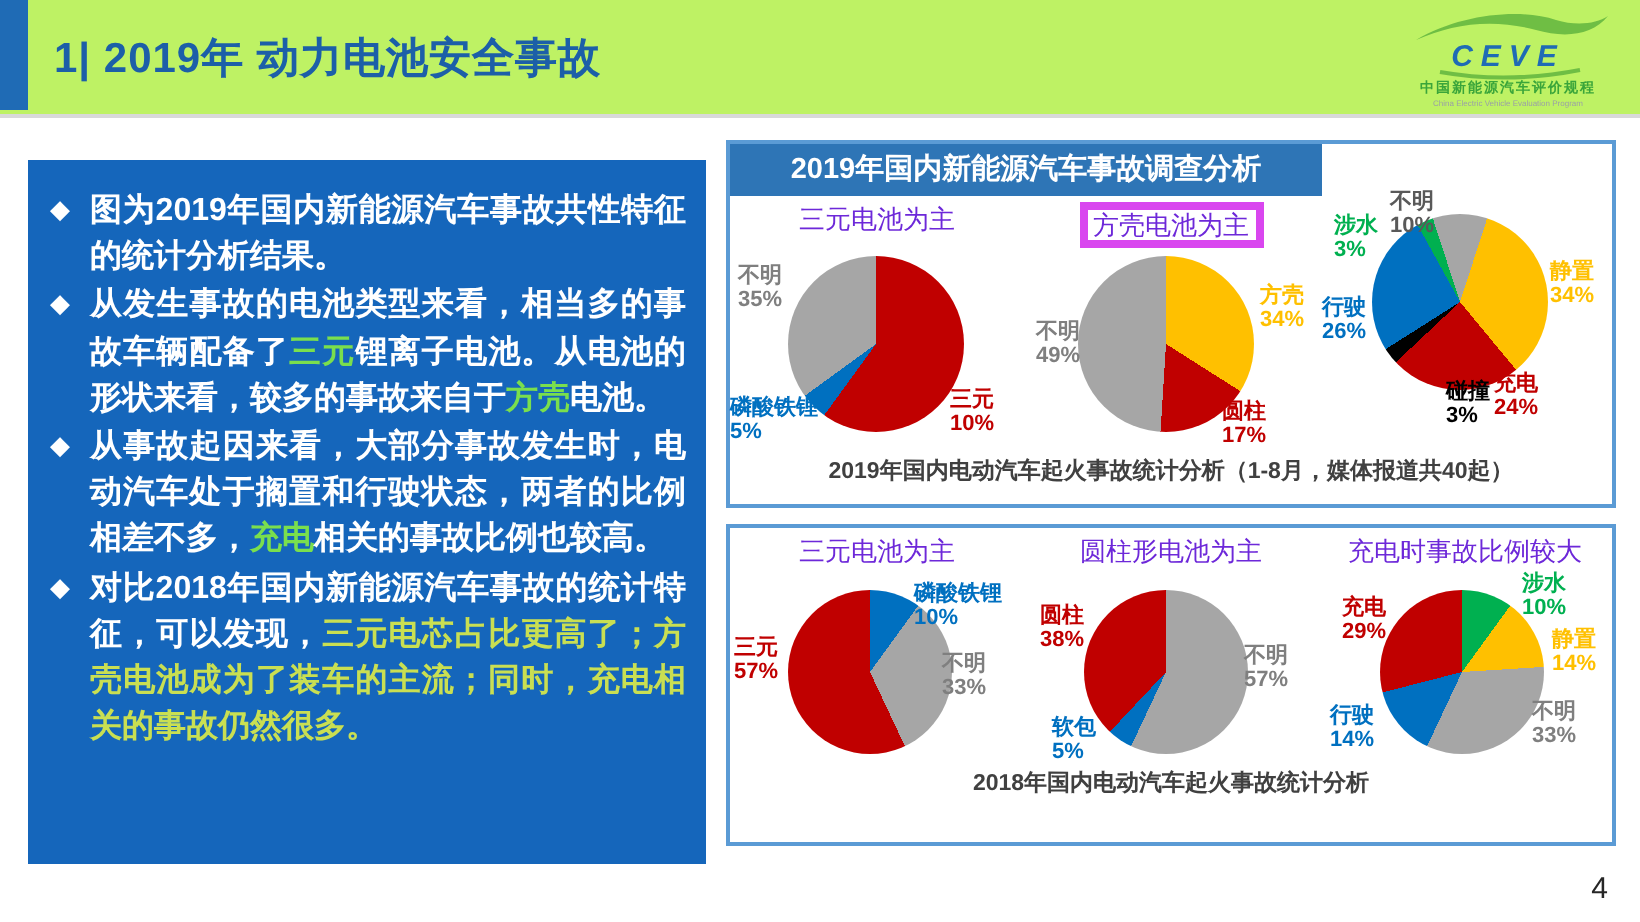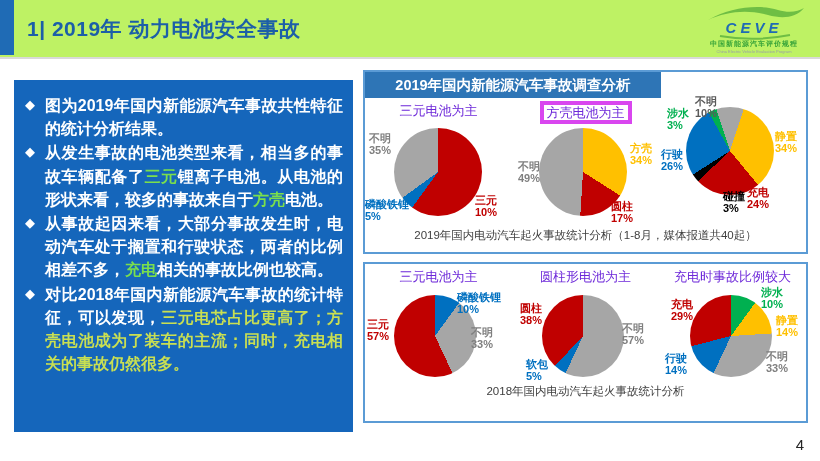--- a/index.html
+++ b/index.html
@@ -31,21 +31,21 @@
   .chart-panel.p1{top:262px;height:161px;}
   .panel-title{width:296px;height:26px;background:#2E75B6;color:#FFFFFF;font-size:14.5px;font-weight:bold;text-align:center;line-height:26px;white-space:nowrap;}
   .pies{display:flex;}
   .pie-cell{width:147px;position:relative;flex:0 0 147px;}
   .subtitle-row{height:22px;text-align:center;padding-top:3px;box-sizing:border-box;}
   .subtitle{display:inline-block;font-size:13px;font-weight:normal;color:#6d28d9;white-space:nowrap;}
   .subtitle.boxed{border:4px solid #d946ef;padding:0 3px;line-height:15px;}
   .pie-area{position:relative;}
   .pie{position:absolute;border-radius:50%;}
   .plabel{position:absolute;font-size:11px;font-weight:bold;line-height:1.12;text-align:left;white-space:nowrap;}
-  .caption{text-align:center;font-size:11.5px;color:#404040;font-weight:normal;margin-top:2px;white-space:nowrap;}
+  .caption{text-align:center;font-size:11.5px;color:#404040;font-weight:bold;margin-top:2px;white-space:nowrap;}
 
   .page-number{position:absolute;right:16px;bottom:8px;font-size:15px;color:#262626;}
 </style>
 </head>
 <body>
 
 <div class="slide">
 
   <div class="slide-header">
     <div class="accent-bar"></div>

